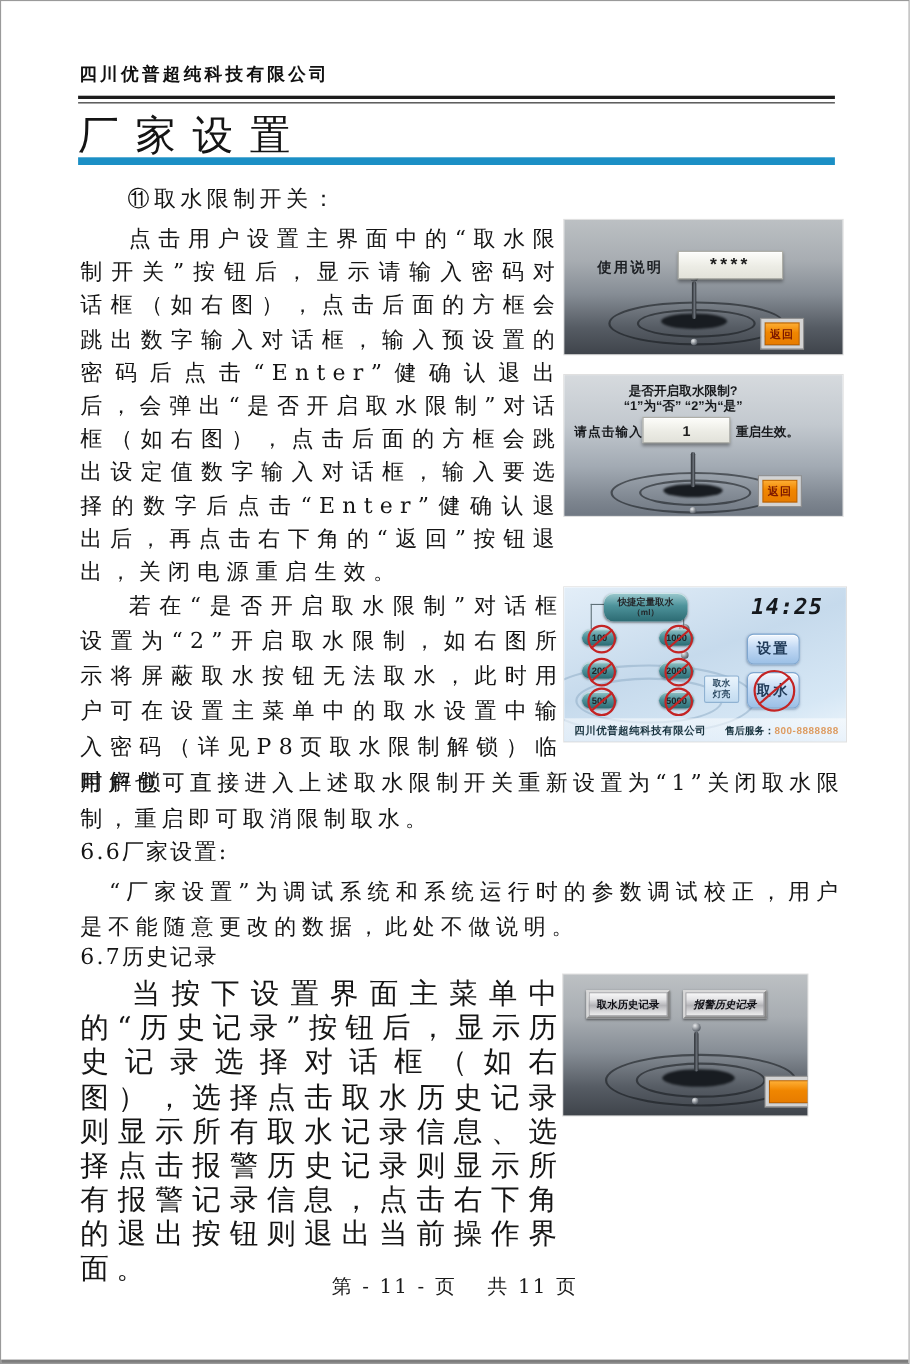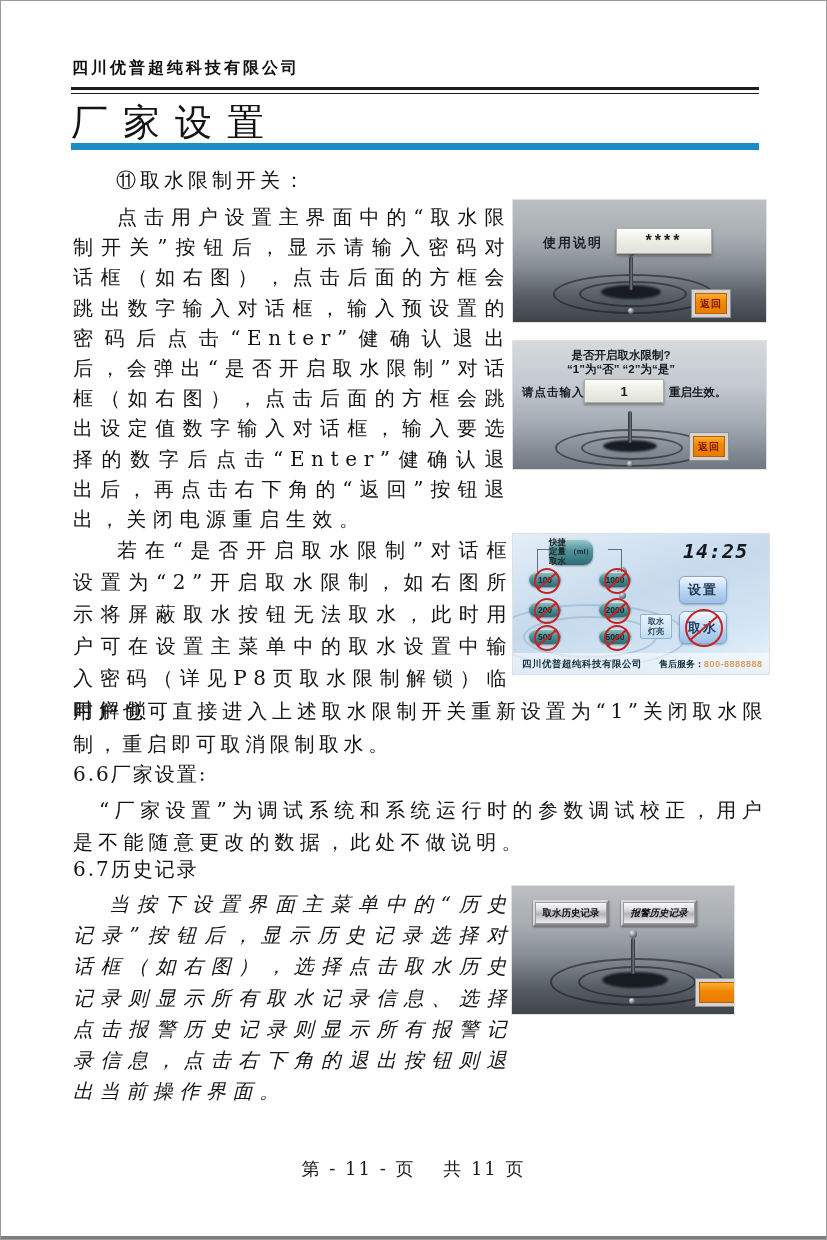--- a/index.html
+++ b/index.html
@@ -27,21 +27,21 @@
 
   
   .txt { position:absolute; text-align:justify; color:#151515; }
   .h11  { left:115px; top:166px; font-size:20px; letter-spacing:4px; }
   .p1   { left:72px;  top:201px; width:438px; font-size:20px; line-height:30.2px; letter-spacing:6.6px; text-indent:2.2em; }
   .p2   { left:72px;  top:533px; width:440px; font-size:20px; line-height:32px;  letter-spacing:6.6px; text-indent:2.2em; }
   .p2c  { left:72px;  top:694px; width:694px; font-size:20px; line-height:33px;  letter-spacing:4.6px; }
   .h66  { left:72px;  top:760px; font-size:20px; letter-spacing:2px; }
   .p66  { left:72px;  top:793px; width:694px; font-size:20px; line-height:32px; letter-spacing:5.2px; text-indent:1.3em; }
   .h67  { left:72px;  top:855px; font-size:20px; letter-spacing:2px; }
-  .p67  { left:72px;  top:888px; width:440px; font-size:20px; line-height:31.2px; letter-spacing:6.6px; text-indent:1.8em;font-style:italic; }
+  .p67  { left:72px;  top:888px; width:440px; font-size:26px; line-height:31.2px; letter-spacing:6.6px; text-indent:1.8em; }
   .page-footer {
     position:absolute; left:0; top:1156px; width:100%;
     text-align:center; font-size:18px; letter-spacing:2px; color:#1a1a1a;
   }
 
   
   .screen { position:absolute; overflow:hidden; font-family:"Liberation Sans",sans-serif; box-shadow:0 0 0 1px rgba(0,0,0,.12); }
   .s-gray  { background:linear-gradient(180deg,#bcc0c3 0%,#a8adb2 30%,#868d95 55%,#565c64 80%,#3f444b 100%); }
   .s-gray2 { background:linear-gradient(180deg,#d6dade 0%,#c3c9cf 35%,#a2aab3 65%,#7c848e 90%,#707883 100%); }
   .s-blue  { background:linear-gradient(160deg,#e3eef8 0%,#c6daec 45%,#d6e7f5 80%,#eef6fc 100%); }
@@ -77,24 +77,24 @@
 
   
   .pill {
     position:absolute; width:32px; height:15px; border-radius:8px;
     display:flex; align-items:center; justify-content:center;
     background:linear-gradient(180deg,#94c3c7 0%,#4e939b 45%,#2c6b73 100%);
     box-shadow:0 1px 2px rgba(0,0,0,.4), inset 0 1px 0 rgba(255,255,255,.55);
     color:#222528; font-size:8.5px; font-weight:bold;
   }
   .quick-pill {
-    position:absolute; left:36px; top:5px; width:44px; height:26px; border-radius:9px;
+    position:absolute; left:36px; top:5px; width:76px; height:26px; border-radius:9px;
     background:linear-gradient(180deg,#9ecbd0 0%,#4e939b 45%,#2c6b73 100%);
     box-shadow:0 1px 2px rgba(0,0,0,.4), inset 0 1px 0 rgba(255,255,255,.55);
-    display:flex; flex-direction:row; align-items:center; justify-content:center;
+    display:flex; flex-direction:column; align-items:center; justify-content:center;
     color:#232629; font-weight:bold; line-height:1.1;
   }
   .bracket { position:absolute; width:13px; height:22px; top:15px; }
   .bracket.l { left:24px;  border-left:1px solid #5f7078;  border-top:1px solid #5f7078; }
   .bracket.r { left:95px;  border-right:1px solid #5f7078; border-top:1px solid #5f7078; }
   .clock7 {
     position:absolute; left:170px; top:5px;
     font-family:"DejaVu Sans Mono",monospace; font-style:italic; font-weight:bold;
     font-size:20px; letter-spacing:1px; color:#15181c;
   }

